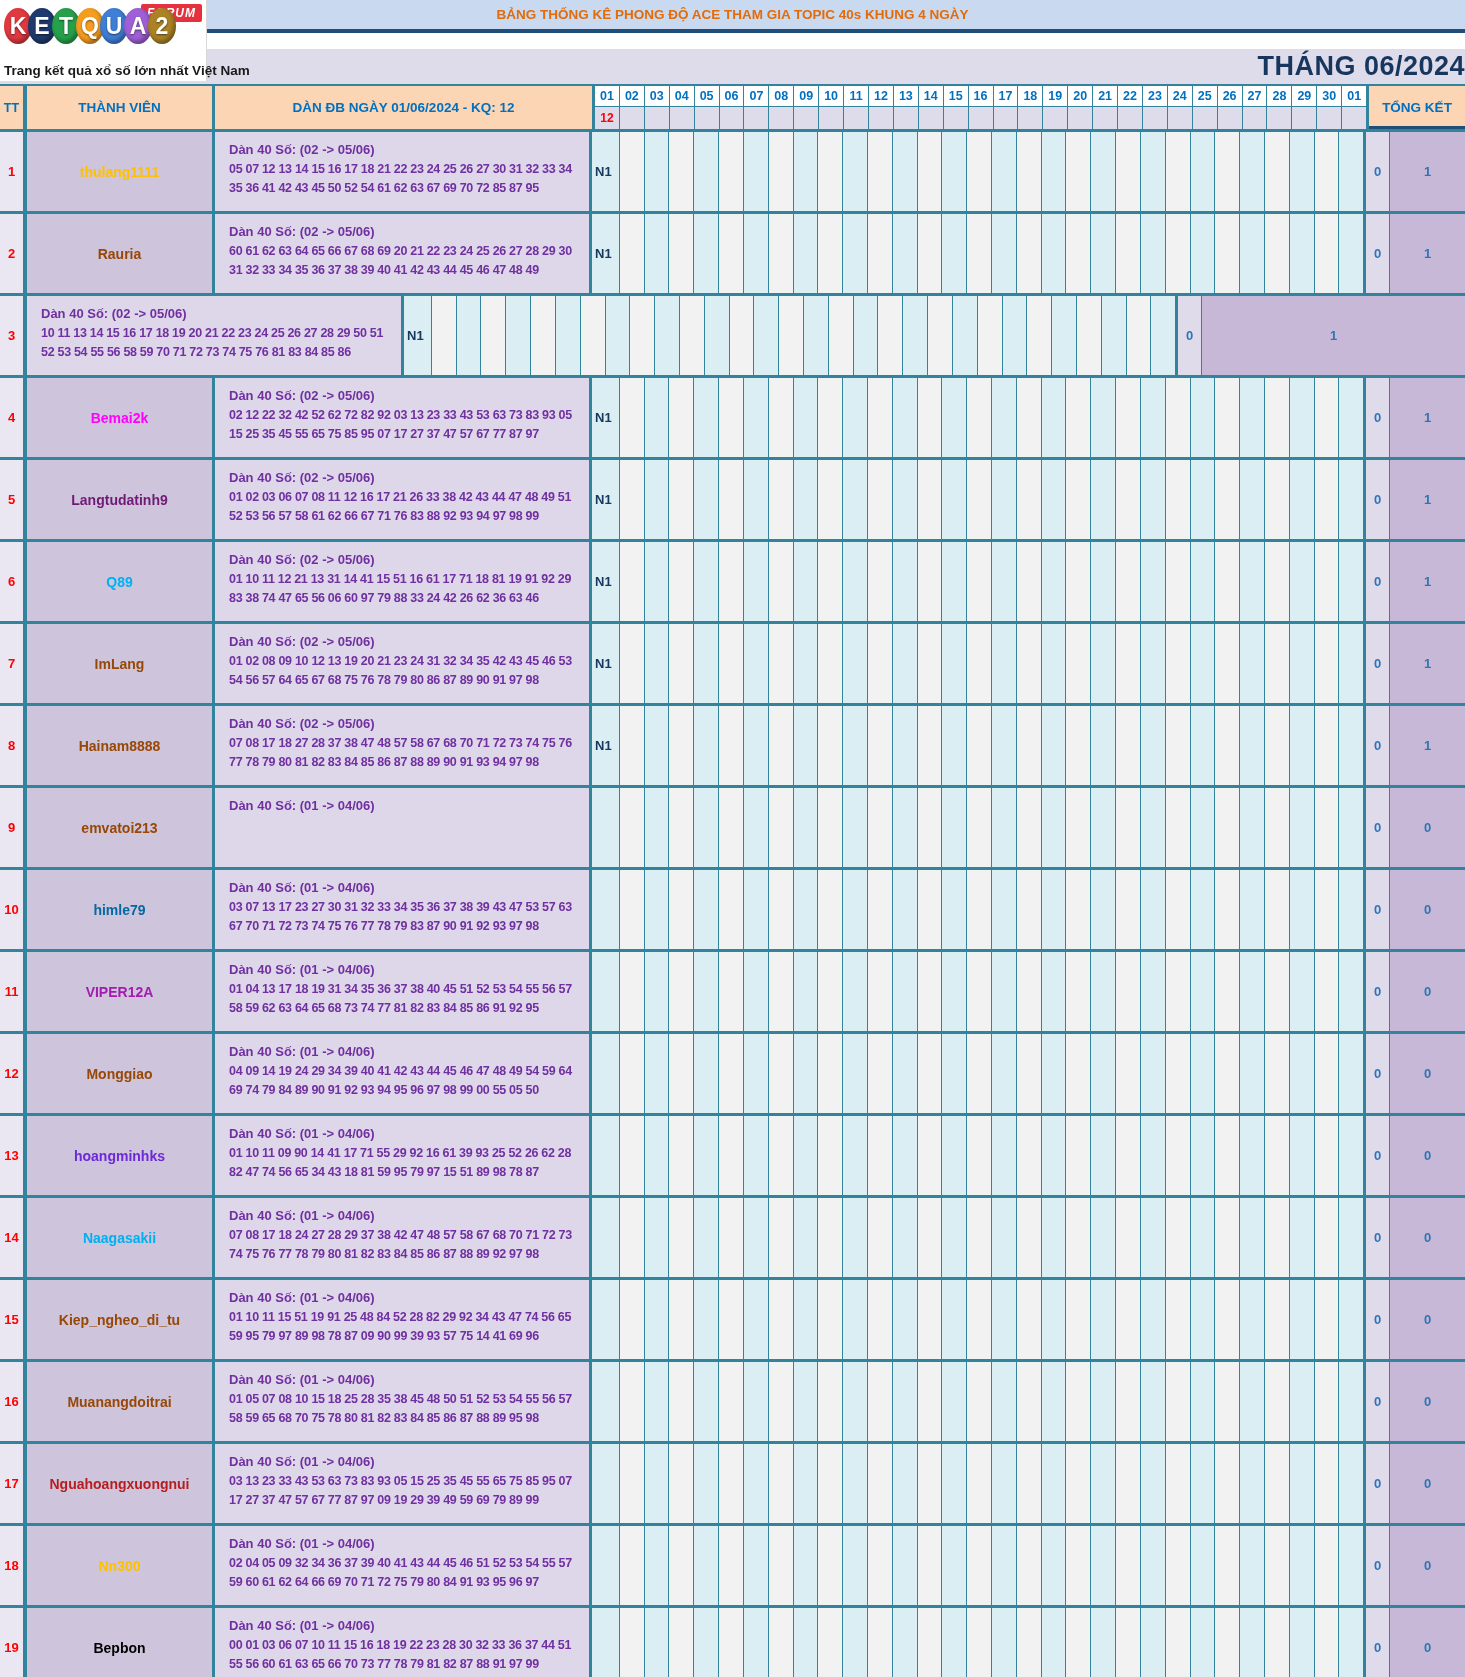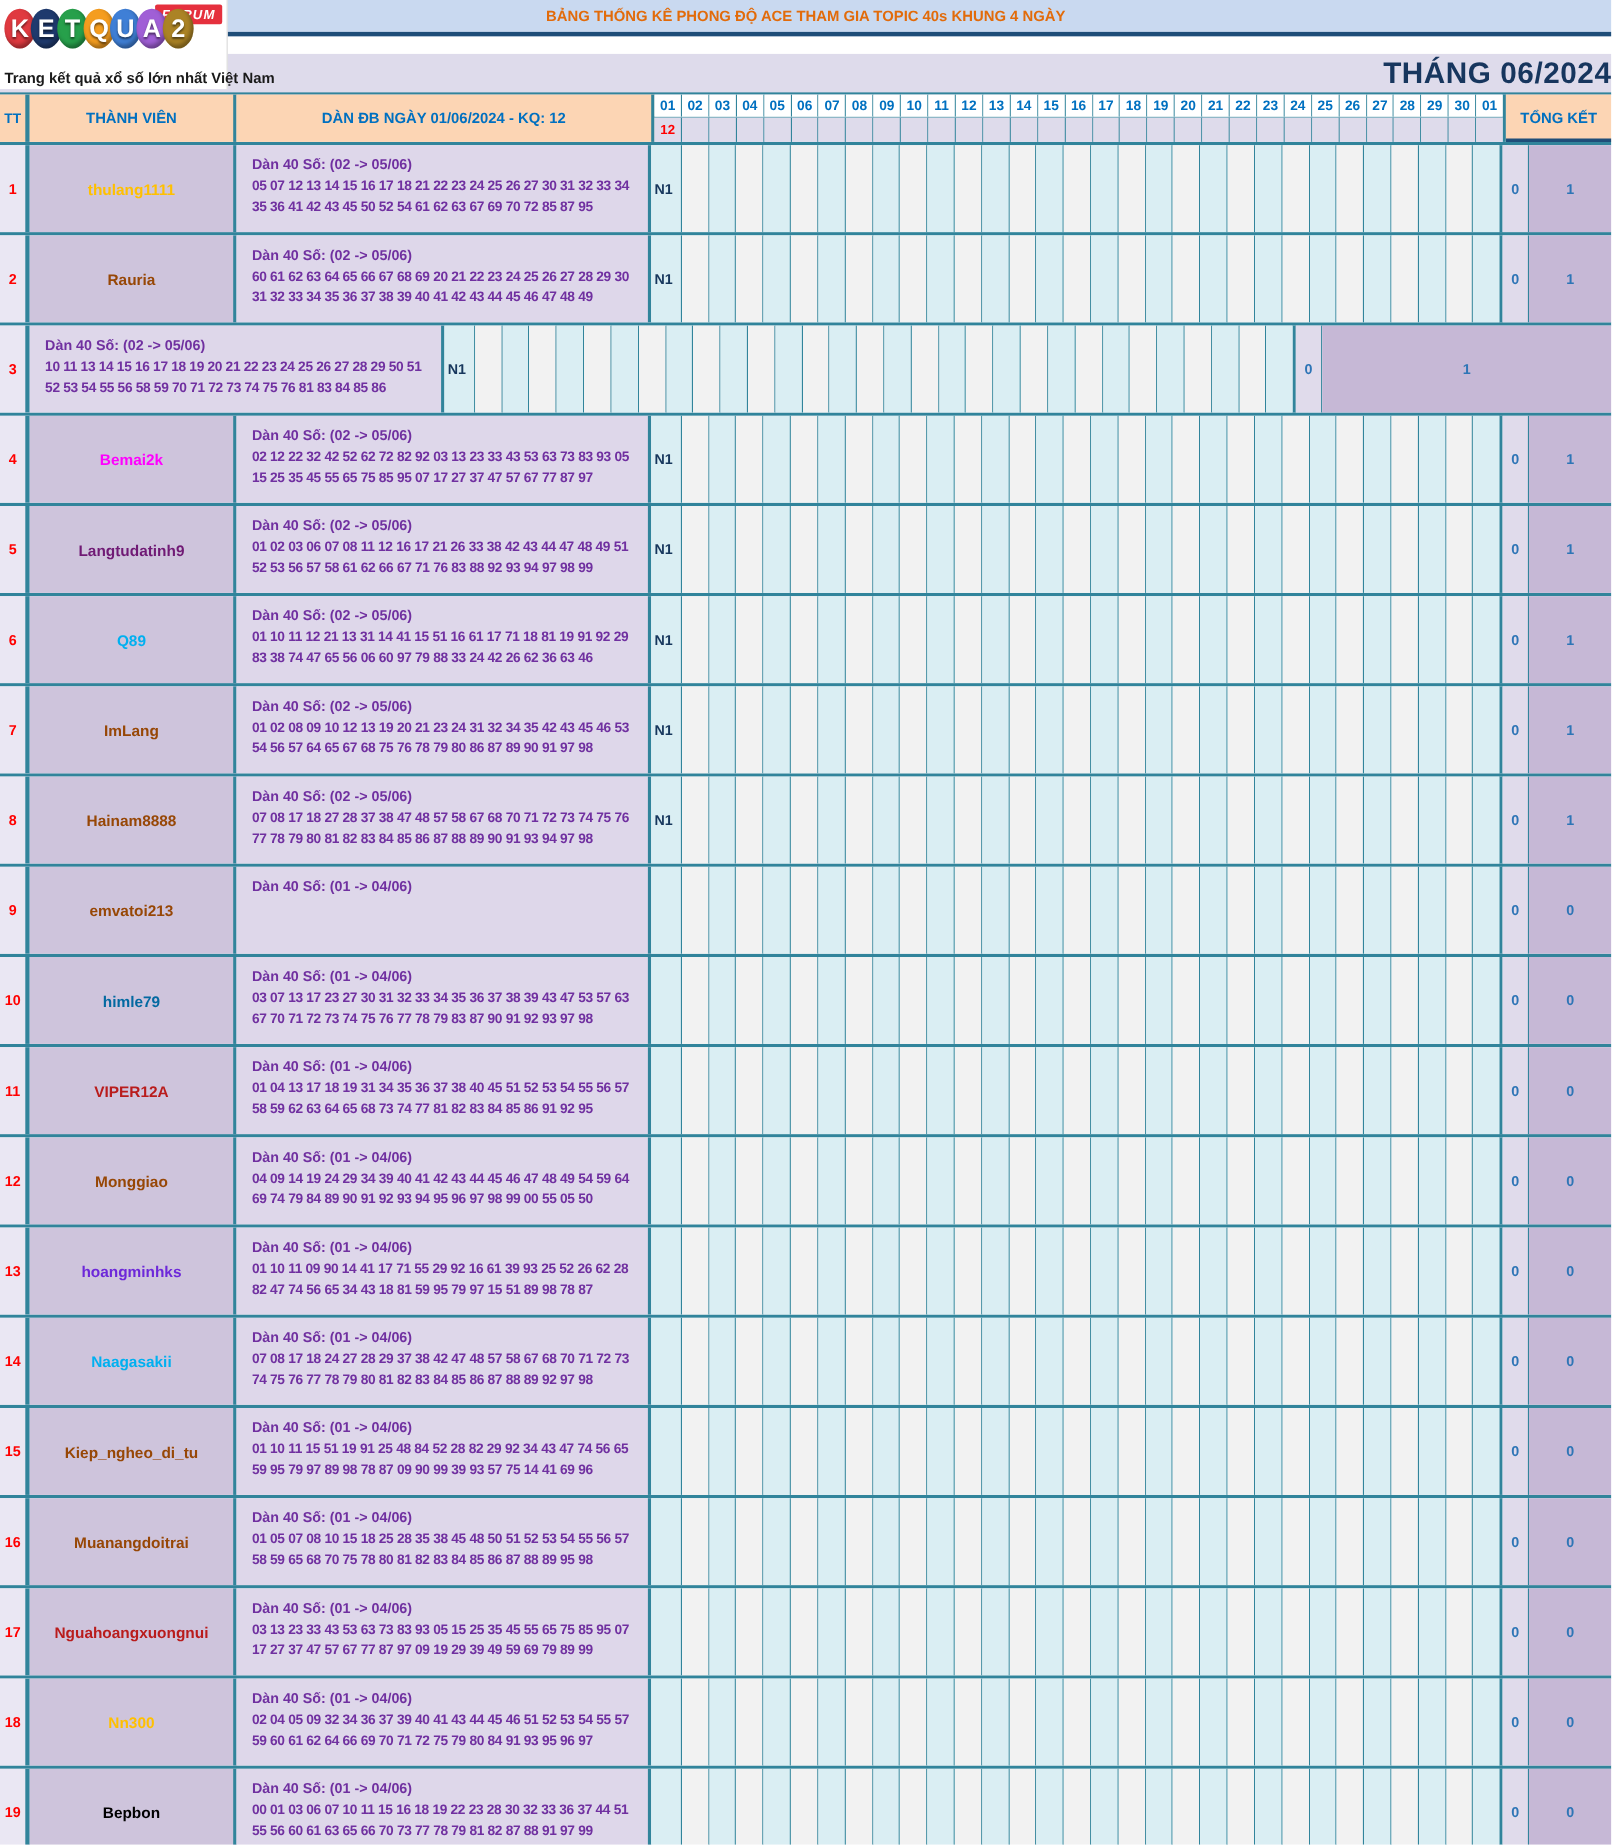--- a/index.html
+++ b/index.html
@@ -589,21 +589,21 @@
           <div class="dc"></div>
           <div class="dc"></div>
           <div class="dc"></div>
           <div class="dc"></div>
         </div>
         <div class="c-tk1">0</div>
         <div class="c-tk2">0</div>
       </div>
       <div class="trow">
         <div class="c-tt">11</div>
-        <div class="c-member" style="color: #b91c1c;">VIPER12A</div>
+        <div class="c-member" style="color: #a21caf;">VIPER12A</div>
         <div class="c-dan">
           <div class="dan-label">Dàn 40 Số: (01 -&gt; 04/06)</div>
           <div class="dan-nums">01 04 13 17 18 19 31 34 35 36 37 38 40 45 51 52 53 54 55 56 57 58 59 62 63 64 65 68 73 74 77 81 82 83 84 85 86 91 92 95</div>
         </div>
         <div class="c-days">
           <div class="dc first"></div>
           <div class="dc"></div>
           <div class="dc"></div>
           <div class="dc"></div>
           <div class="dc"></div>

